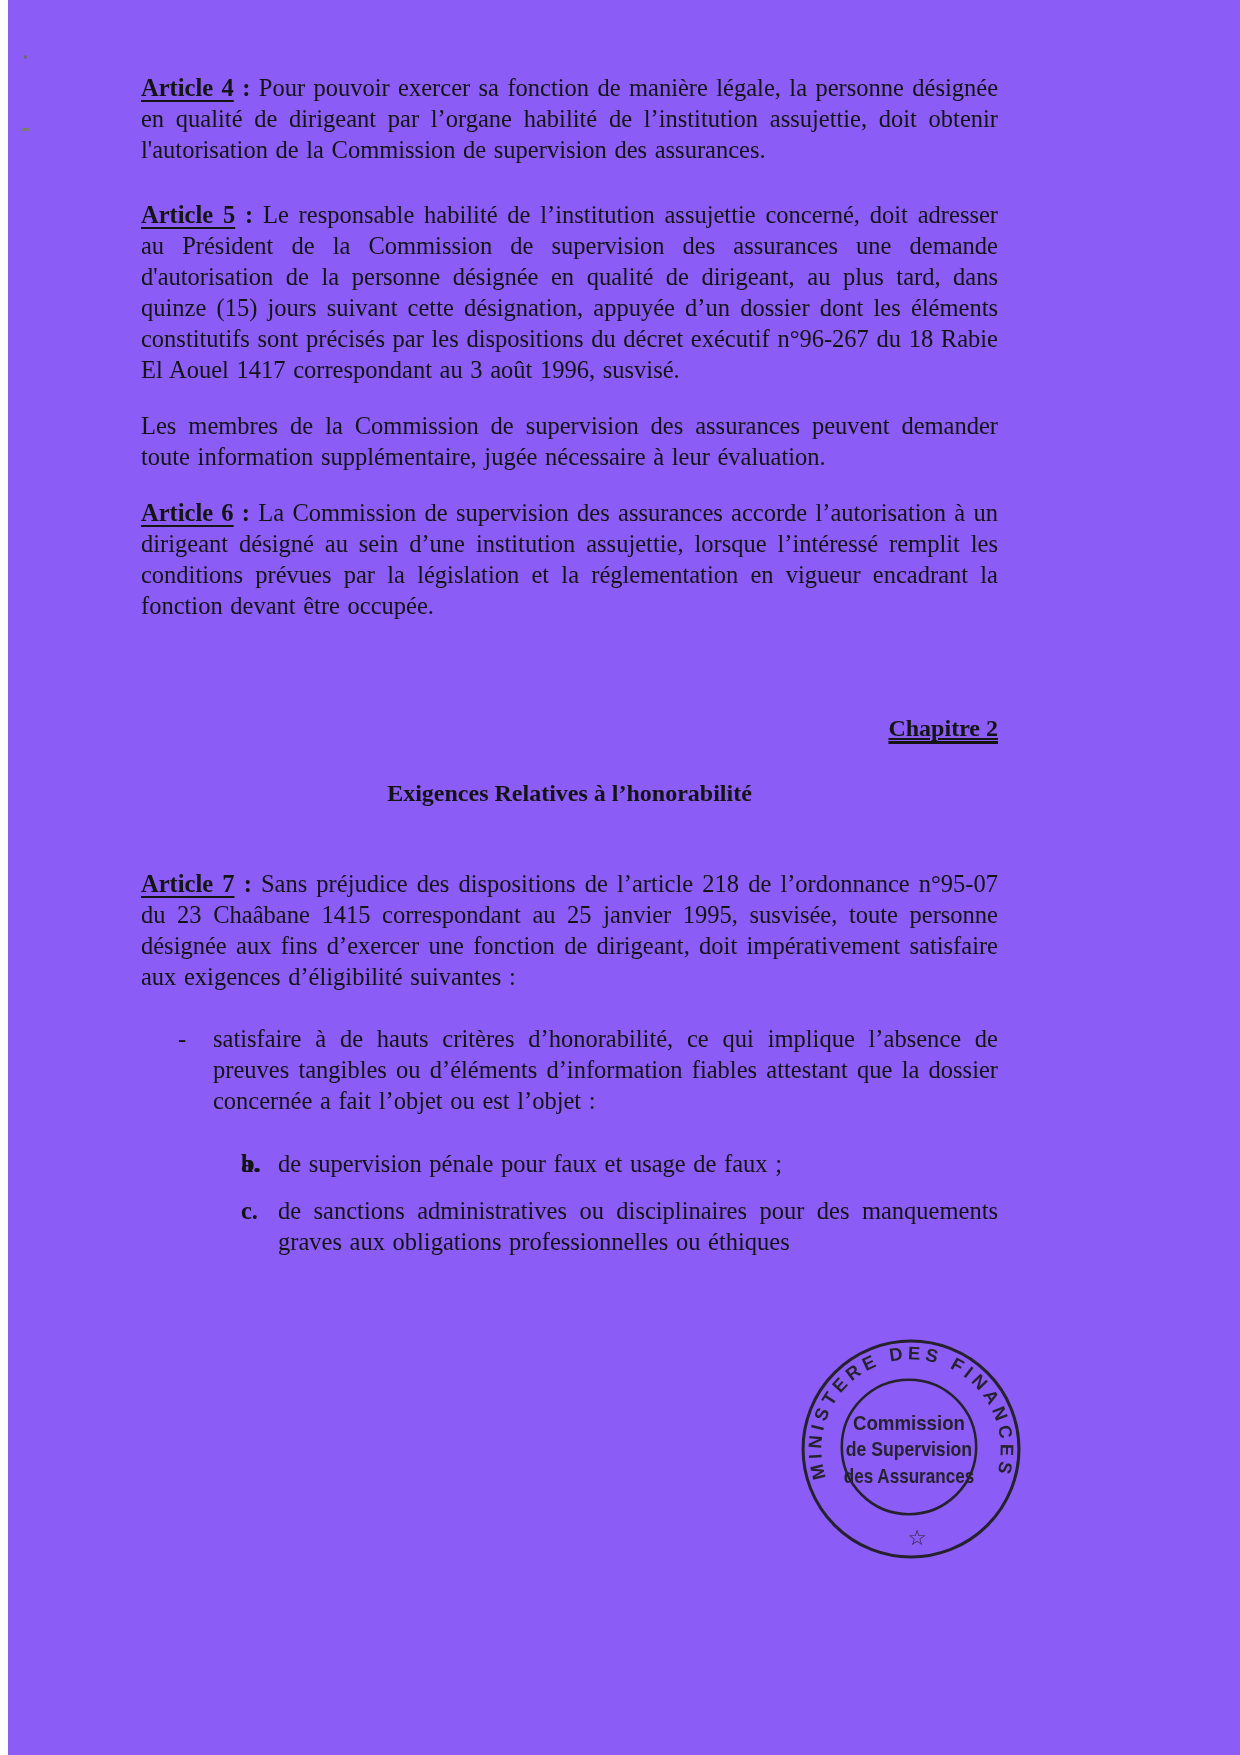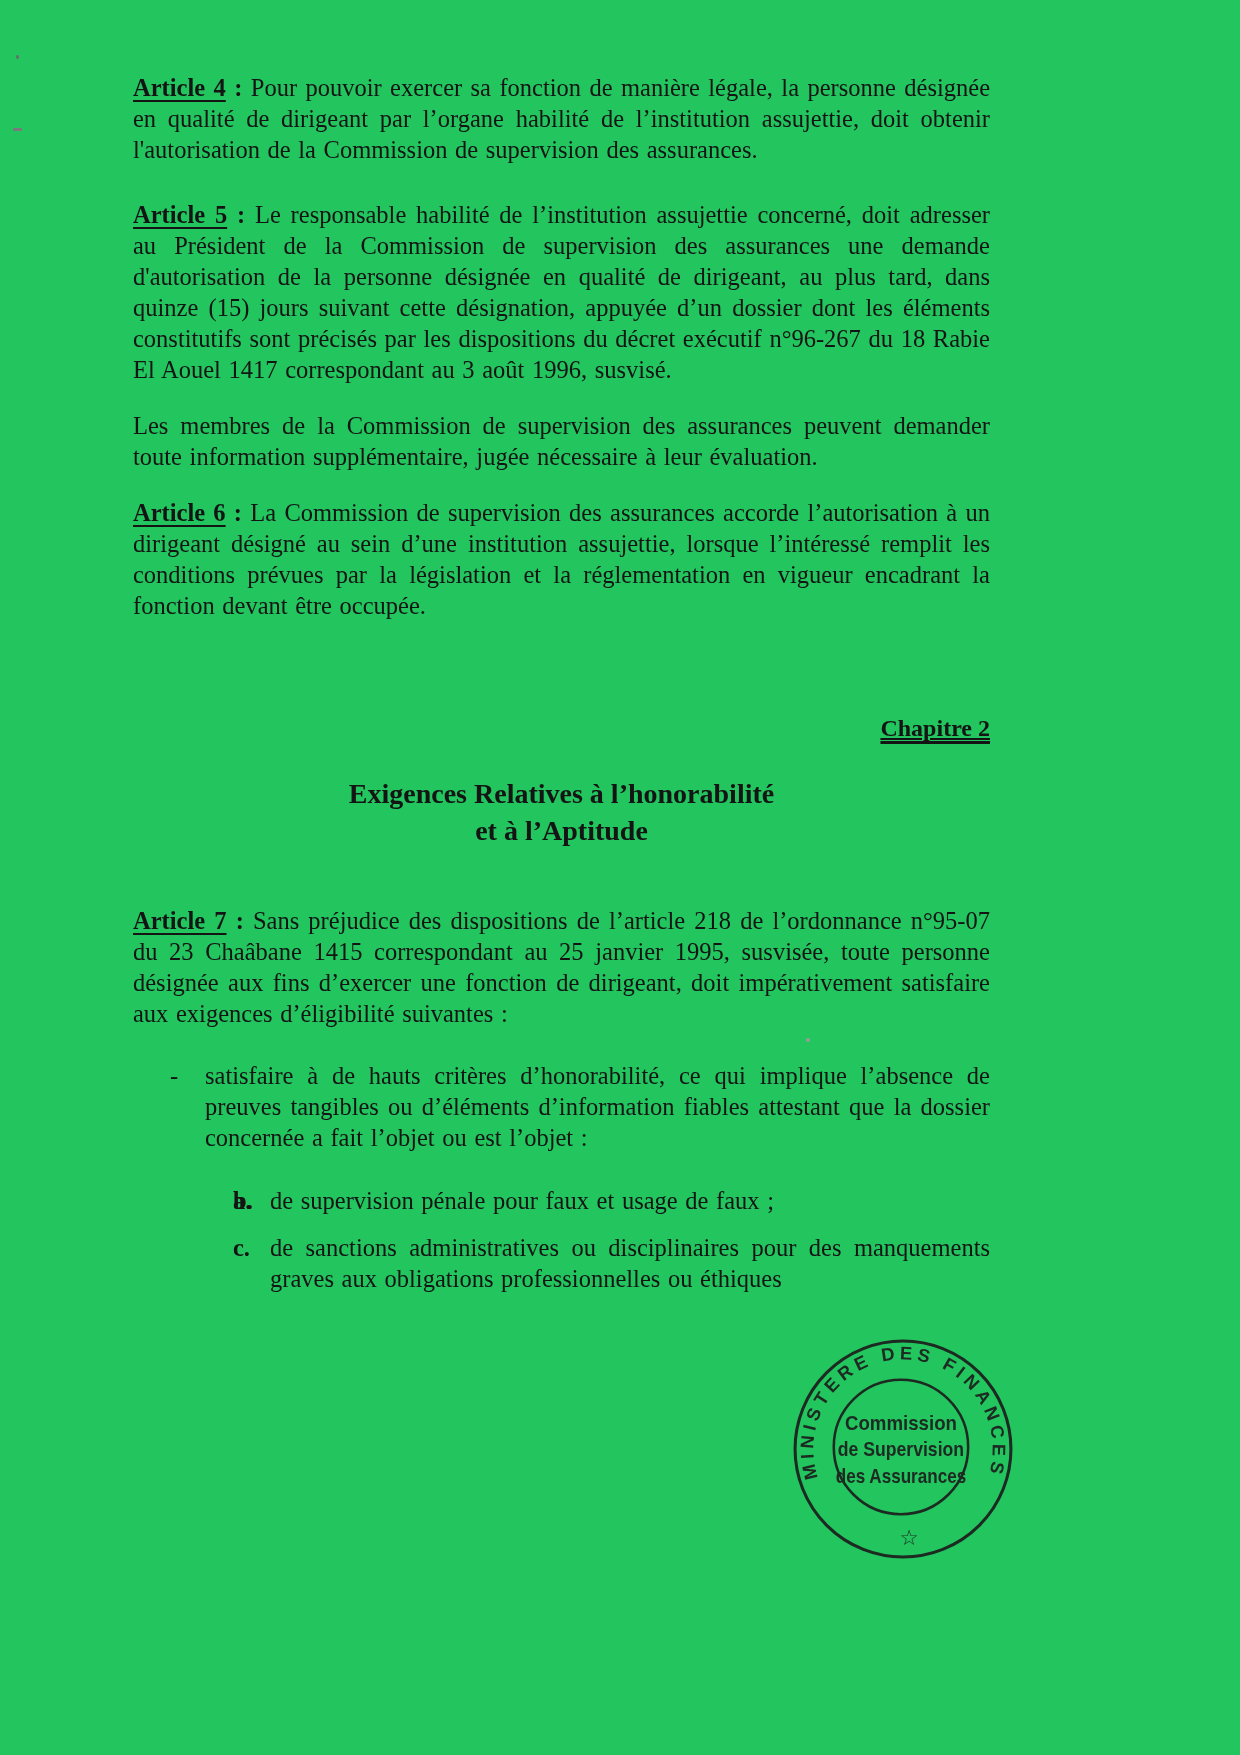--- a/index.html
+++ b/index.html
@@ -4,21 +4,21 @@
 <style>
   html,body{margin:0;padding:0;}
   body{
     width:1240px;height:1755px;
     background:#ffffff;
     position:relative;
     font-family:"Liberation Serif", serif;
     color:#141414;
     overflow:hidden;
   }
-  .page{position:absolute;inset:0;background:#22c55e;}
+  .page{position:absolute;inset:0;background:#8b5cf6;margin-left:8px;}
   
   .artifact{position:absolute;display:block;}
   .artifact.dot{left:16px;top:55px;width:3px;height:4px;background:#6a6a6a;border-radius:50%;}
   .artifact.dash{left:13px;top:128px;width:9px;height:3px;background:#7a7a7a;border-radius:1px;}
   .artifact.speck{left:806px;top:1038px;width:4px;height:4px;background:#9a9a9a;border-radius:50%;}
 
   .content{position:absolute;left:133px;top:0;width:857px;}
 
   .para{
     margin:0;
@@ -50,21 +50,21 @@
     text-decoration:underline;
   }
   .chapter-title .u{
     text-decoration:underline;
     text-decoration-thickness:2.5px;
     text-underline-offset:5px;
   }
   .chapter-subtitle{
     margin:30px 0 0 0;
     text-align:center;
-    font-size:28px;
+    font-size:24px;
     line-height:37px;
     font-weight:700;
   }
   .chapter-subtitle span{display:block;}
 
   .dash-item{
     position:relative;
     margin-top:31px;
     padding-left:72px;
     font-size:24.5px;
@@ -134,21 +134,20 @@
     <p class="para mt-a5"><span class="art-label">Article 5</span><span class="art-colon"> : </span><span>Le responsable habilité de l’institution assujettie concerné, doit adresser au Président de la Commission de supervision des assurances une demande d'autorisation de la personne désignée en qualité de dirigeant, au plus tard, dans quinze (15) jours suivant cette désignation, appuyée d’un dossier dont les éléments constitutifs sont précisés par les dispositions du décret exécutif n°96-267 du 18 Rabie El Aouel 1417 correspondant au 3 août 1996, susvisé.</span></p>
 
     <p class="para mt-members">Les membres de la Commission de supervision des assurances peuvent demander toute information supplémentaire, jugée nécessaire à leur évaluation.</p>
 
     <p class="para mt-a6"><span class="art-label">Article 6</span><span class="art-colon"> : </span><span>La Commission de supervision des assurances accorde l’autorisation à un dirigeant désigné au sein d’une institution assujettie, lorsque l’intéressé remplit les conditions prévues par la législation et la réglementation en vigueur encadrant la fonction devant être occupée.</span></p>
 
     <h1 class="chapter-title"><span class="u">Chapitre 2</span></h1>
 
     <h2 class="chapter-subtitle">
         <span>Exigences Relatives à l’honorabilité</span>
-        <span>et à l’Aptitude</span>
       </h2>
 
     <p class="para mt-a7"><span class="art-label">Article 7</span><span class="art-colon"> : </span><span>Sans préjudice des dispositions de l’article 218 de l’ordonnance n°95-07 du 23 Chaâbane 1415 correspondant au 25 janvier 1995, susvisée, toute personne désignée aux fins d’exercer une fonction de dirigeant, doit impérativement satisfaire aux exigences d’éligibilité suivantes :</span></p>
 
     <div class="dash-item"><span class="marker">-</span><span>satisfaire à de hauts critères d’honorabilité, ce qui implique l’absence de preuves tangibles ou d’éléments d’information fiables attestant que la dossier concernée a fait l’objet ou est l’objet :</span></div>
 
     <div class="letter-item letter-a"><span class="marker">a.</span></div>
 
     <div class="letter-item letter-b"><span class="marker">b.</span><span>de supervision pénale pour faux et usage de faux ;</span></div>
 

